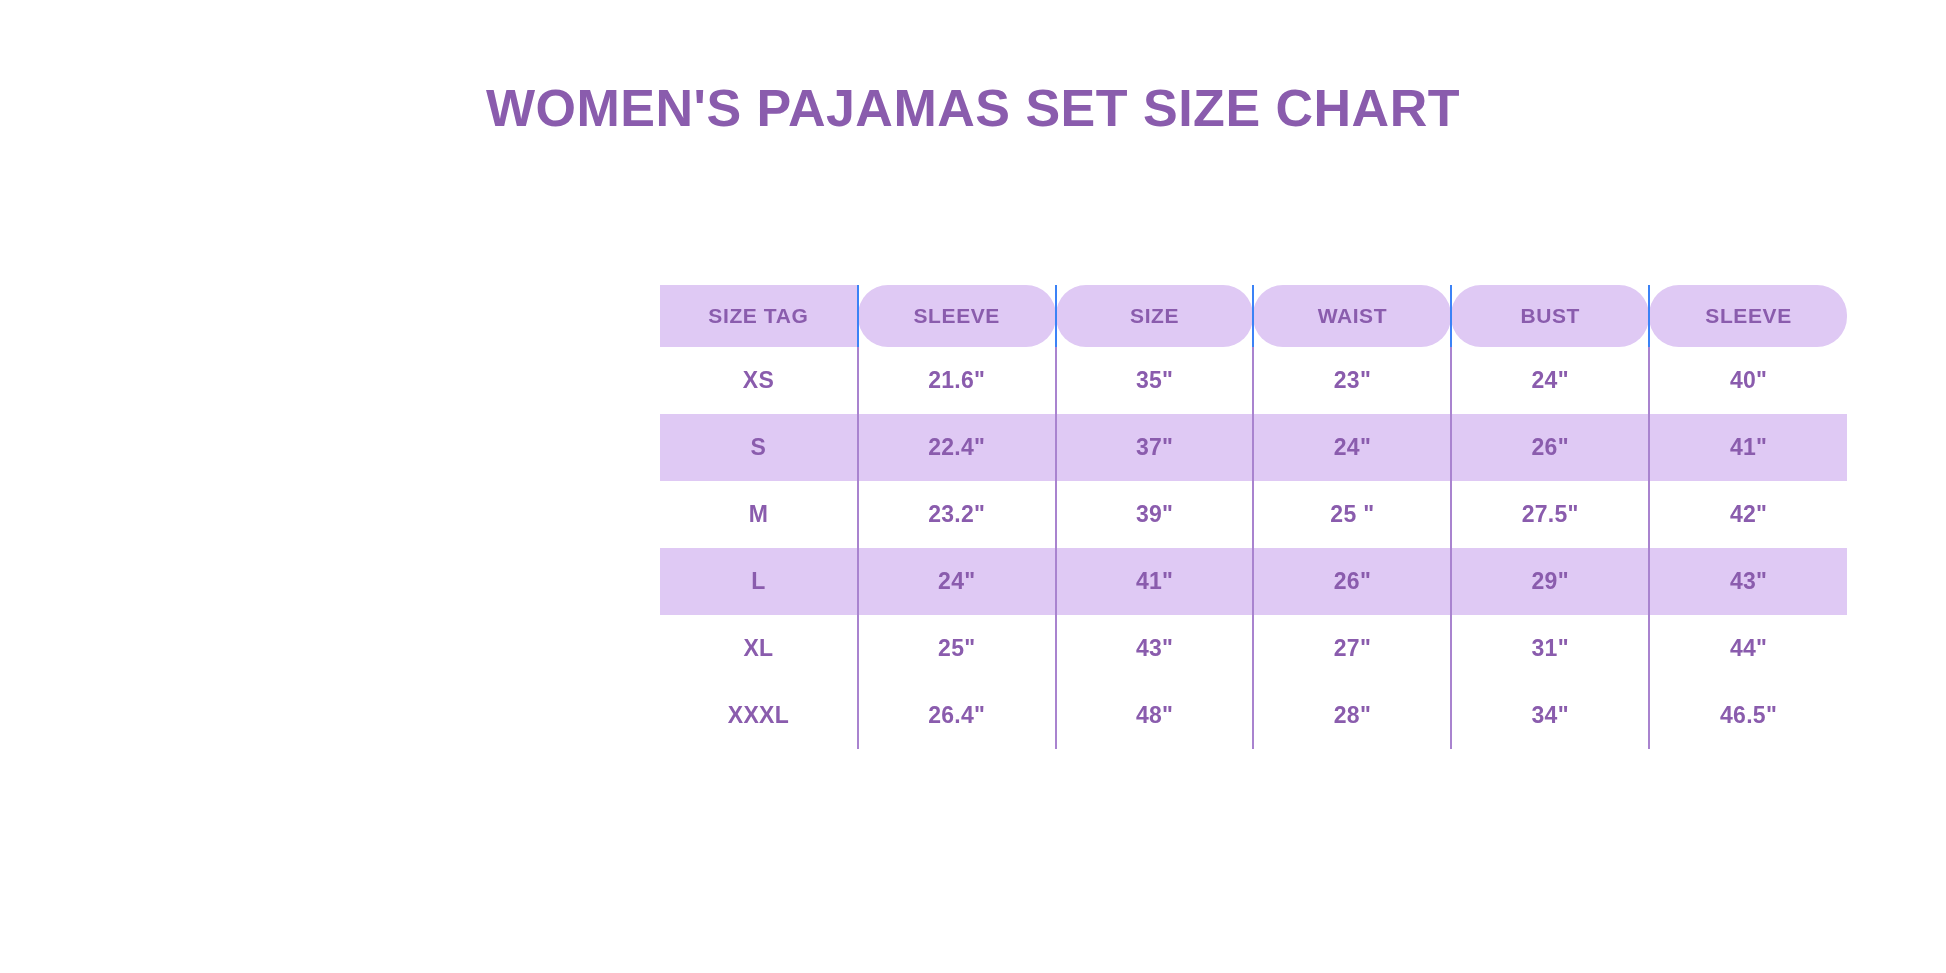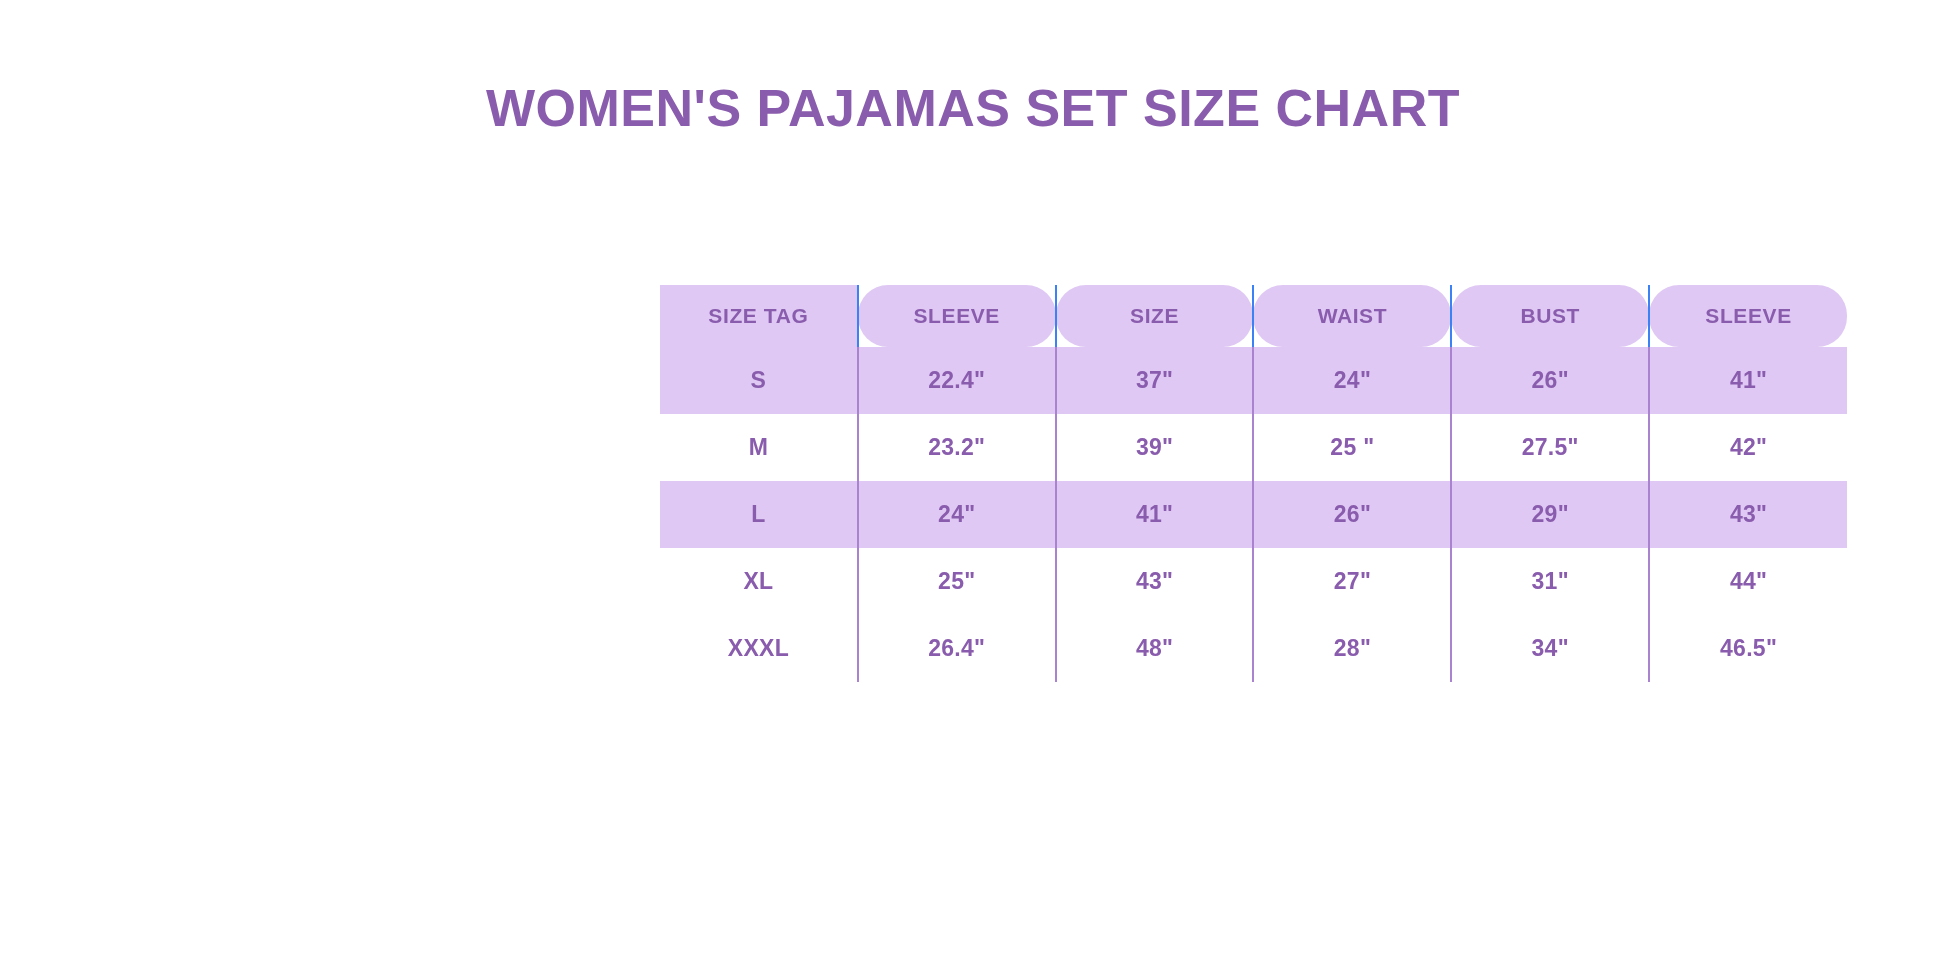--- a/index.html
+++ b/index.html
@@ -115,20 +115,28 @@
         <tr>
           <th>SIZE TAG</th>
           <th>SLEEVE</th>
           <th>SIZE</th>
           <th>WAIST</th>
           <th>BUST</th>
           <th>SLEEVE</th>
         </tr>
       </thead>
       <tbody>
+        <tr class="row-odd">
+          <td>XS</td>
+          <td>21.6"</td>
+          <td>35"</td>
+          <td>23"</td>
+          <td>24"</td>
+          <td>40"</td>
+        </tr>
         <tr class="row-even">
           <td>S</td>
           <td>22.4"</td>
           <td>37"</td>
           <td>24"</td>
           <td>26"</td>
           <td>41"</td>
         </tr>
         <tr class="row-odd">
           <td>M</td>

